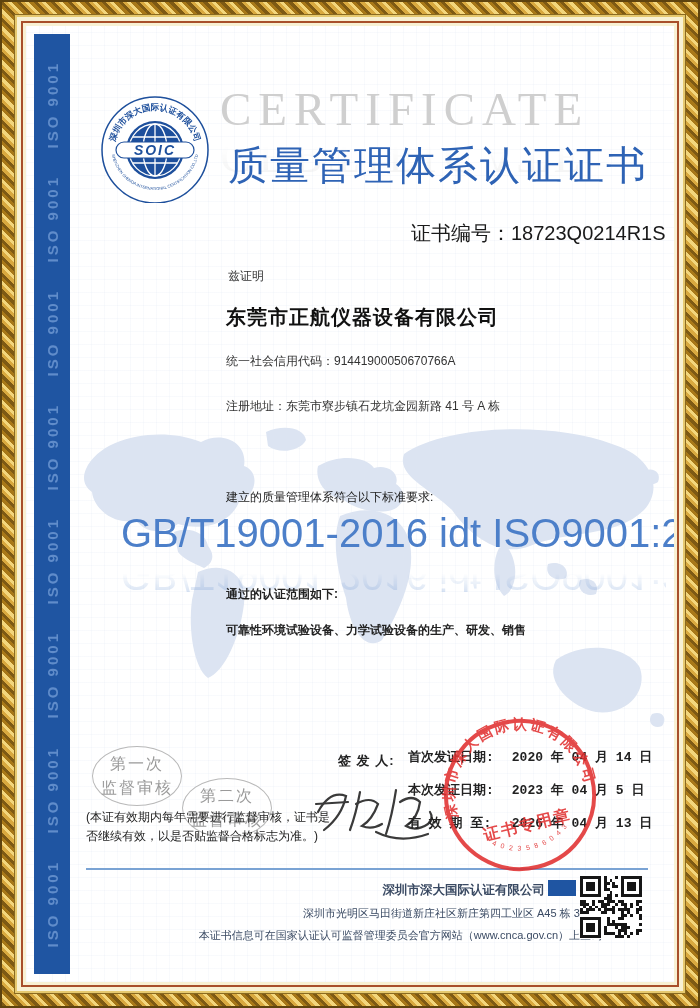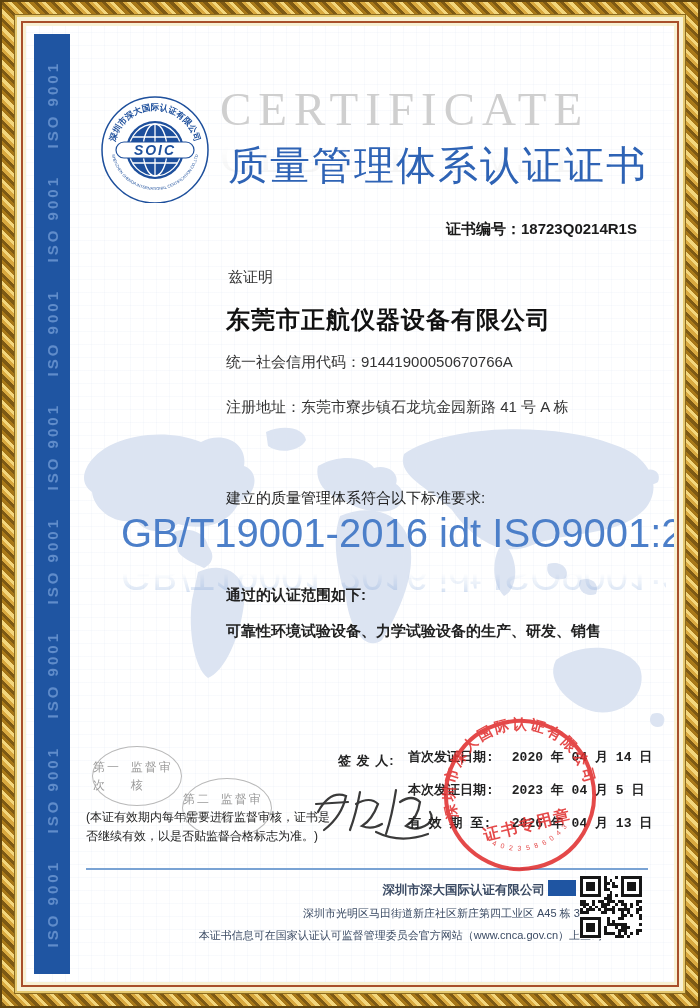--- a/index.html
+++ b/index.html
@@ -44,48 +44,48 @@
     font-size:47px;letter-spacing:7px;color:#cfcfcf;white-space:nowrap;
   }
   .wm-reflect{
     left:194px;top:104px;z-index:0;transform:scaleY(-1);opacity:.22;
     font-family:"Liberation Serif","DejaVu Serif",serif;
     font-size:47px;letter-spacing:7px;color:#c0c0c0;white-space:nowrap;
     -webkit-mask-image:linear-gradient(to top,transparent 30%,#000 100%);
     mask-image:linear-gradient(to top,transparent 30%,#000 100%);
   }
   .title{left:202px;top:112px;z-index:2;font-size:40px;font-weight:500;color:#2e63b5;letter-spacing:2px;white-space:nowrap;}
-  .cert-no{left:420px;top:194px;z-index:2;font-size:15px;font-weight:bold;color:#1a1a1a;white-space:nowrap;}
-
-  
-  .line{z-index:2;font-size:15px;color:#333;white-space:nowrap;}
+  .cert-no{left:385px;top:194px;z-index:2;font-size:20px;font-weight:normal;color:#1a1a1a;white-space:nowrap;}
+
+  
+  .line{z-index:2;font-size:12px;color:#333;white-space:nowrap;}
   .intro{left:202px;top:242px;}
-  .company{left:200px;top:278px;font-size:24px;font-weight:bold;color:#111;letter-spacing:1px;}
+  .company{left:200px;top:278px;font-size:20px;font-weight:bold;color:#111;letter-spacing:1px;}
   .credit{left:200px;top:327px;}
   .reg{left:200px;top:372px;}
   .op{left:200px;top:412px;width:462px;white-space:normal;line-height:1.75;}
   .std-intro{left:200px;top:463px;font-weight:normal;color:#222;}
   .big-std{
     left:95px;top:485px;width:545px;text-align:center;z-index:2;
     font-size:40px;color:#4c7fc9;letter-spacing:0px;white-space:nowrap;
   }
   .big-std-reflect{
     left:95px;top:527px;width:545px;text-align:center;z-index:1;
     font-size:40px;color:#4c7fc9;white-space:nowrap;transform:scaleY(-1);opacity:.28;filter:blur(.6px);
     -webkit-mask-image:linear-gradient(to top,transparent 45%,#000 100%);
     mask-image:linear-gradient(to top,transparent 45%,#000 100%);
   }
   .scope-intro{left:200px;top:560px;font-weight:bold;color:#222;}
   .scope{left:200px;top:596px;font-weight:bold;color:#222;}
 
   
   .oval{
     z-index:2;width:88px;height:58px;border:1.5px solid #b9b9b9;border-radius:50%;
-    display:flex;flex-direction:row;justify-content:center;align-items:center;
-    color:#9a9a9a;font-size:12px;line-height:1.5;letter-spacing:2px;background:rgba(255,255,255,.4);
+    display:flex;flex-direction:column;justify-content:center;align-items:center;
+    color:#9a9a9a;font-size:16px;line-height:1.5;letter-spacing:2px;background:rgba(255,255,255,.4);text-align:center;
   }
   .oval1{left:66px;top:720px;}
   .oval2{left:156px;top:752px;}
   .note{left:60px;top:782px;width:250px;z-index:2;font-size:12px;line-height:1.6;color:#222;font-weight:normal;}
   .issuer{left:312px;top:726px;z-index:2;font-size:13px;font-weight:bold;color:#222;letter-spacing:1px;}
   .sig{left:284px;top:748px;width:130px;height:80px;z-index:2;}
   .dates{left:382px;top:722px;z-index:2;}
   .date-row{font-size:13px;font-weight:bold;color:#222;margin-bottom:15px;white-space:nowrap;font-family:Liberation Mono, monospace;}
   .date-row .dl{display:inline-block;min-width:96px;}
   .stamp{left:414px;top:689px;width:160px;height:160px;z-index:3;opacity:.87;}

